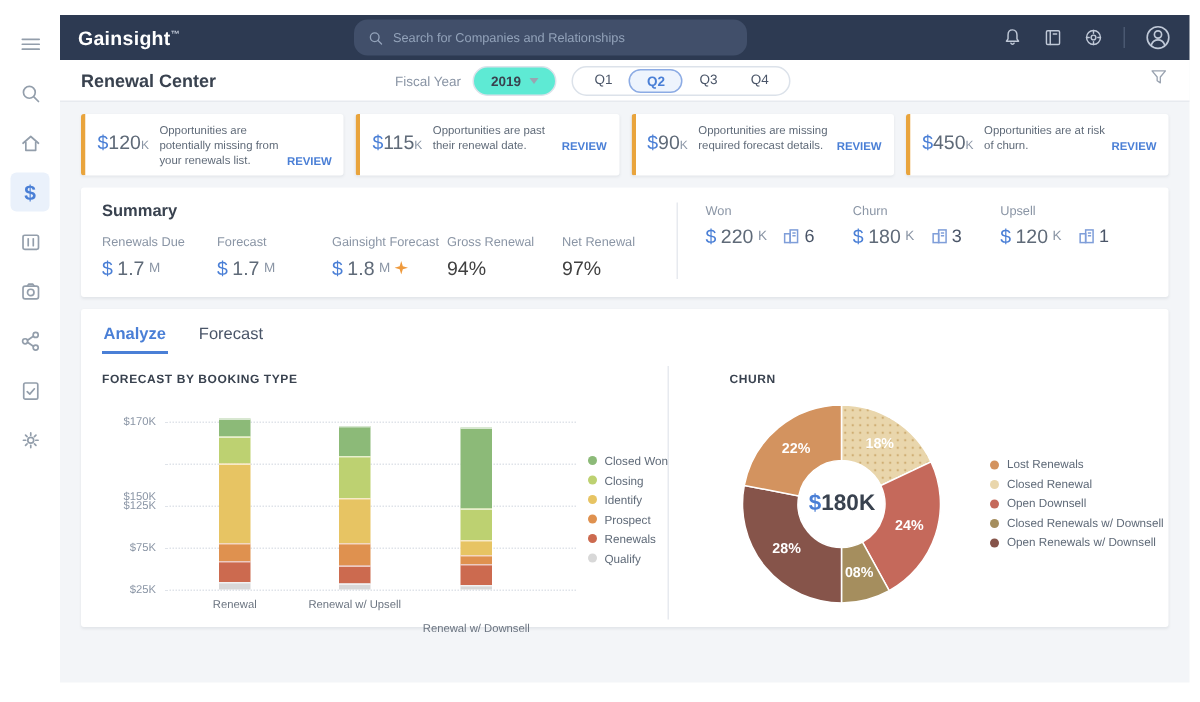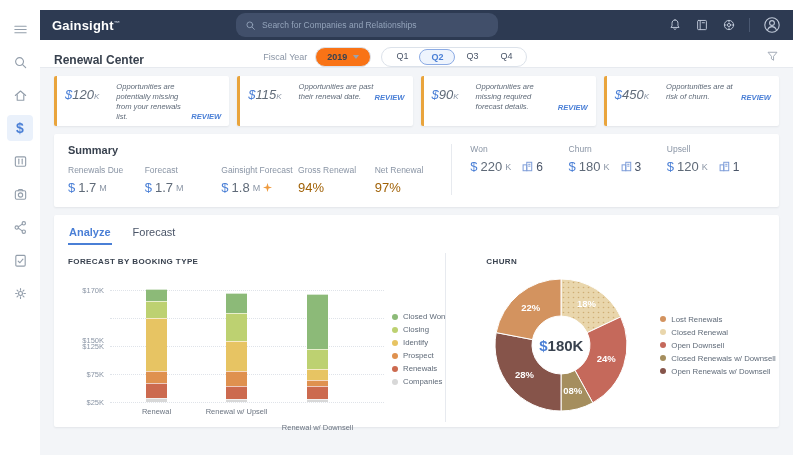--- a/index.html
+++ b/index.html
@@ -26,61 +26,61 @@
   .search-pill svg { stroke:#93a3ba; fill:none; stroke-width:1.3; stroke-linecap:round; }
   .search-ph { color:#93a3ba; font-size:8.5px; }
   .top-icons { margin-left:auto; display:flex; align-items:center; gap:13px; }
   .top-icons svg { stroke:#c0c9d8; fill:none; stroke-width:1.1; stroke-linecap:round; stroke-linejoin:round; cursor:pointer; }
   .top-divider { width:1px; height:14px; background:#4a5871; }
 
   
   .page { position:absolute; left:40px; top:40px; width:753px; height:415px; background:#f3f5f8; }
 
   .page-header { height:28px; background:#fff; border-bottom:1px solid #e7eaef;
-    display:flex; align-items:flex-end; padding:0 14px; }
+    display:flex; align-items:center; padding:0 14px; }
   .page-title { font-size:12px; font-weight:bold; color:#39424f; }
   .fy-group { margin:0 auto; display:flex; align-items:center; }
   .fy-label { font-size:9px; color:#8a95a5; }
   .fy-pill { display:flex; align-items:center; gap:6px; border:1px solid #dce2ea; border-radius:11px;
-    height:20px; padding:0 11px; font-size:9px; font-weight:bold; color:#39424f; background:#f97316;
+    height:20px; padding:0 11px; font-size:9px; font-weight:bold; color:#39424f; background:#5eead4;
     margin:0 10px 0 8px; cursor:pointer; }
   .caret { width:0; height:0; border-left:3.5px solid transparent; border-right:3.5px solid transparent;
     border-top:4px solid #9aa3b0; }
   .qgroup { display:flex; align-items:center; border:1px solid #dce2ea; border-radius:11px; height:20px;
     background:#fff; padding:0 3px; }
   .q { font-size:9px; color:#4a5568; padding:0 11px; height:16px; line-height:15px; border-radius:9px; cursor:pointer; }
   .q.active { color:#4a7fd6; font-weight:bold; border:1px solid #8cabe4; background:#eef4fd; }
   .funnel { margin-left:auto; cursor:pointer; }
   .funnel svg { stroke:#9aa3b0; fill:none; stroke-width:1.1; stroke-linejoin:round; }
 
   
   .alerts { display:flex; gap:8px; padding:8px 14px 0; }
   .alert-card { flex:1; background:#fff; border-left:3px solid #e9a43c; border-radius:2px;
-    box-shadow:0 1px 2px rgba(40,50,70,.08); padding:6px 8px 5px; display:flex; gap:17px; align-items:flex-start;font-style:italic; }
+    box-shadow:0 1px 2px rgba(40,50,70,.08); padding:6px 8px 5px; display:flex; gap:7px; align-items:flex-start; }
   .alert-amount { white-space:nowrap; font-size:13px; color:#5f6a78; padding-top:5px; }
   .alert-amount .cur { color:#4a7fd6; }
   .alert-amount .unit { font-size:8px; color:#8a95a5; }
   .alert-body { flex:1; display:flex; flex-direction:row; }
   .alert-msg { font-size:7.6px; color:#5f6a78; line-height:1.3; }
   .alert-review { align-self:flex-end; font-size:7.6px; font-weight:bold; color:#4a7fd6; cursor:pointer; margin-top:1px; }
 
   
   .summary-card { margin:8px 14px 0; background:#fff; border-radius:2px; box-shadow:0 1px 2px rgba(40,50,70,.08);
     padding:10px 14px 12px; display:flex; }
   .sec-title { font-size:11px; font-weight:bold; color:#39424f; margin-bottom:9px; }
   .summary-sec { flex:0 0 55%; }
   .actuals-sec { flex:1; border-left:1px solid #e7eaef; padding-left:18px; }
   .metrics { display:flex; }
   .summary-sec .metric { flex:1; }
   .actuals-sec .metric { flex:1; }
   .metric-label { font-size:8.5px; color:#8a95a5; margin-bottom:5px; }
   .metric-value { font-size:13px; color:#5f6a78; display:flex; align-items:center; gap:3px; }
   .metric-value .cur { color:#4a7fd6; }
   .metric-value .unit { font-size:9px; color:#8a95a5; }
-  .metric-value .pct { color:#a16207; }
+  .metric-value .pct { color:#404040; }
   .count-chip { display:flex; align-items:center; gap:3px; margin-left:8px; }
   .count-chip svg { stroke:#7f9ed9; fill:none; stroke-width:1.1; }
   .count-num { font-size:12px; color:#4a5568; }
   .spark svg { fill:#ef9a3d; stroke:none; }
 
   
   .analyze-card { margin:8px 14px 0; background:#fff; border-radius:2px; box-shadow:0 1px 2px rgba(40,50,70,.08);
     padding:8px 0 8px; height:212px; }
   .tabs { display:flex; gap:20px; padding:0 14px; }
   .tab { font-size:11px; color:#4a5568; padding:3px 1px 5px; cursor:pointer; border-bottom:2px solid transparent; }
@@ -427,21 +427,21 @@
               <div class="leg-item">
                 <span class="leg-dot" style="background:#df914f"></span>
                 <span class="leg-label">Prospect</span>
               </div>
               <div class="leg-item">
                 <span class="leg-dot" style="background:#cc6a4f"></span>
                 <span class="leg-label">Renewals</span>
               </div>
               <div class="leg-item">
                 <span class="leg-dot" style="background:#d8d8d8"></span>
-                <span class="leg-label">Companies</span>
+                <span class="leg-label">Qualify</span>
               </div>
             </div>
         </div>
       </div>
       <div class="panel-right">
         <div class="chart-title">CHURN</div>
         <div class="donut-area">
           <div class="donut-wrap">
             <svg id="donut" width="150" height="150" viewBox="0 0 150 150">
                 <defs>

